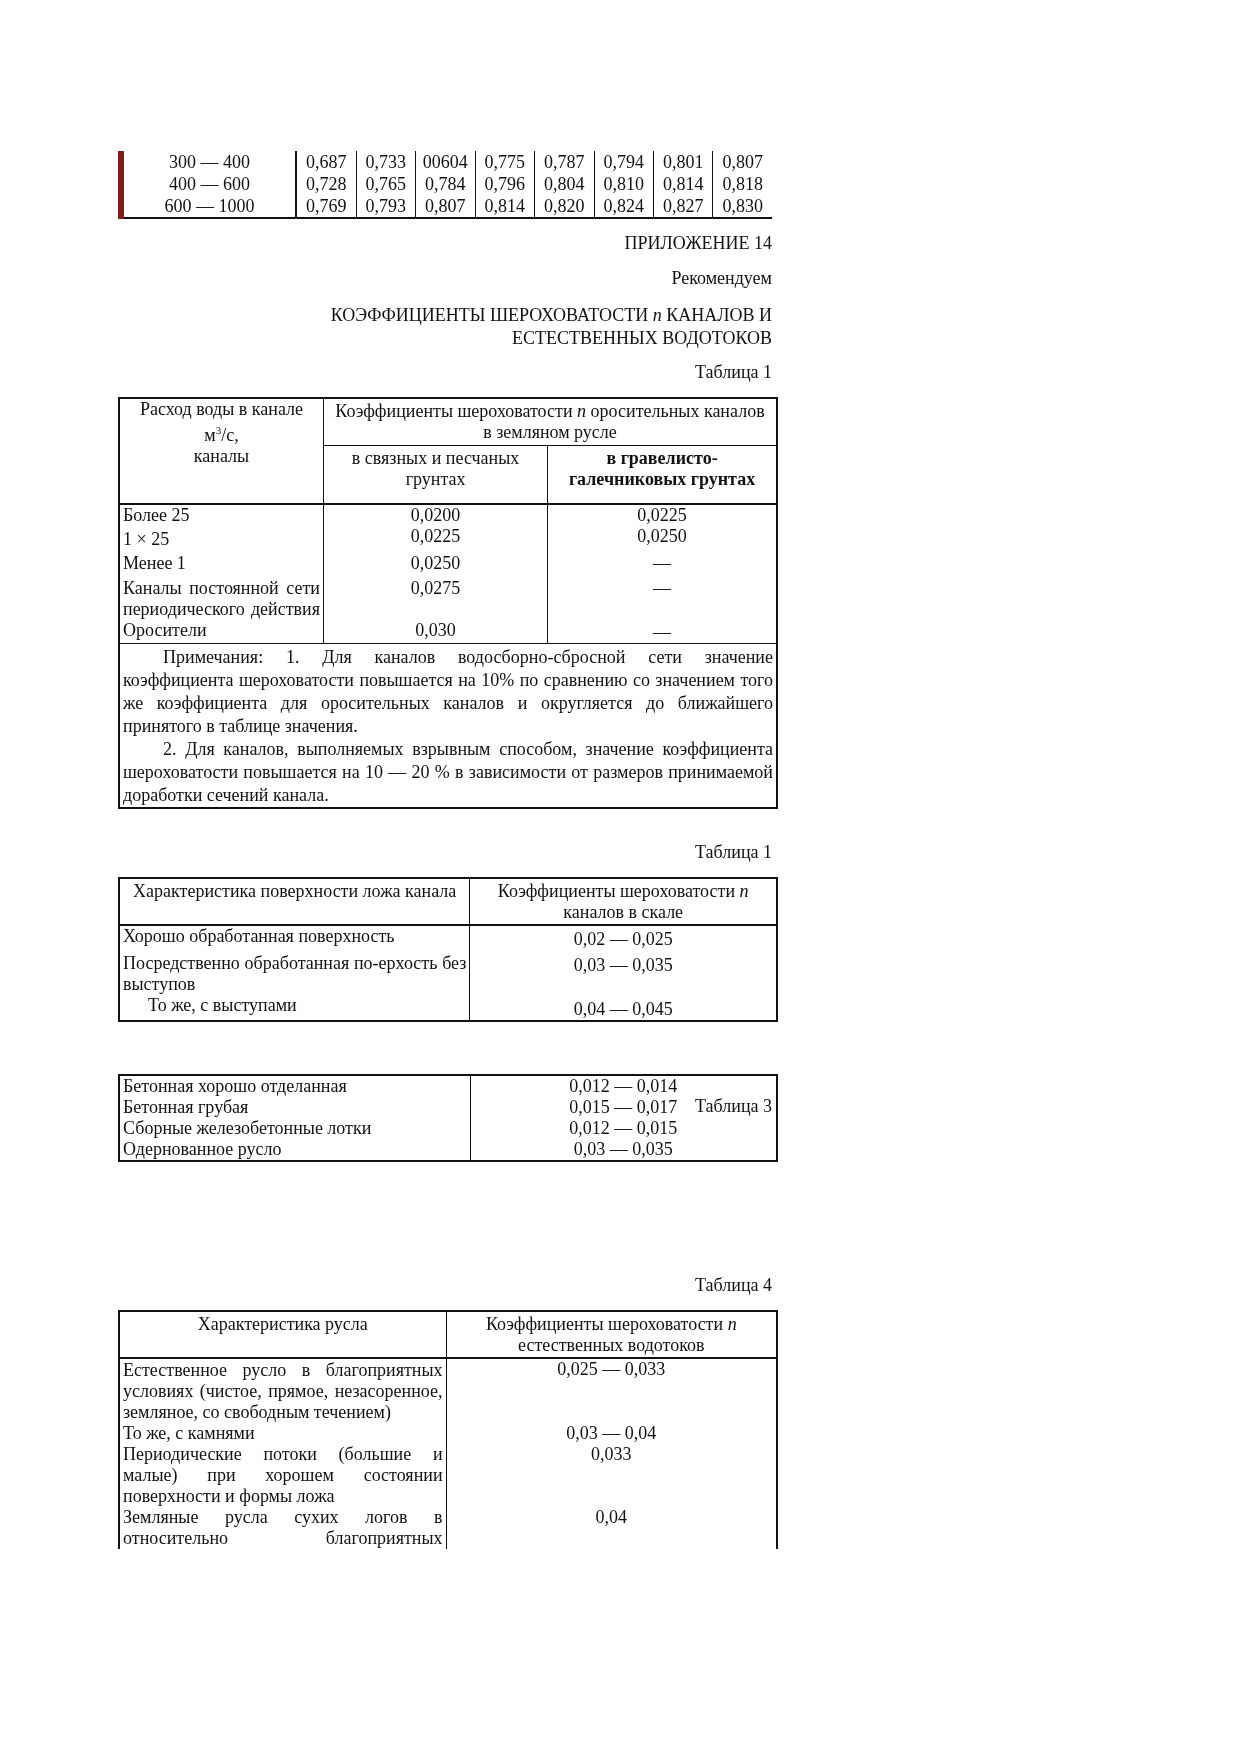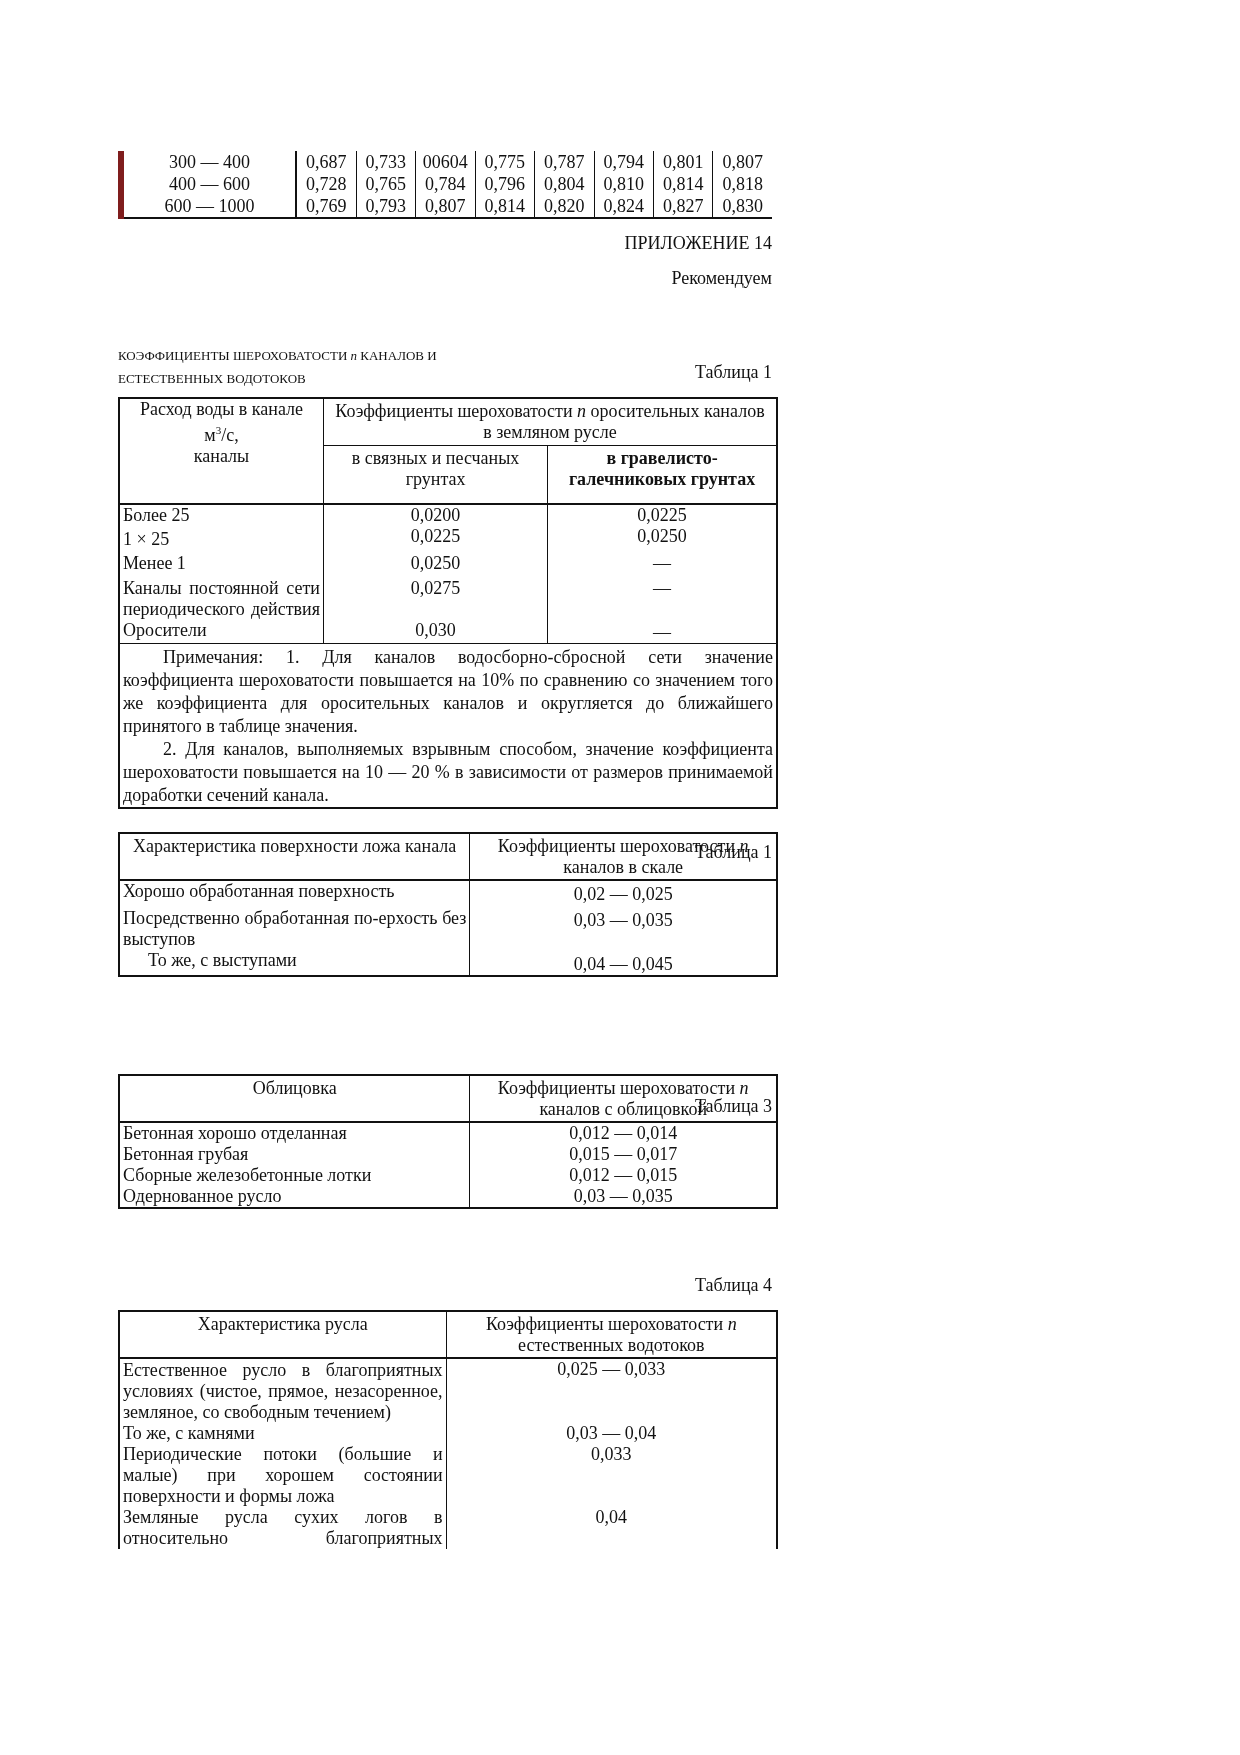--- a/index.html
+++ b/index.html
@@ -16,21 +16,21 @@
 
   
   #t0 { position: absolute; left: 0; top: 151px; width: 654px; }
   #t0 td { padding: 0 2px; line-height: 22px; }
   #t0 .lbl { width: 172px; border-left: 6px solid #7f1d1d; text-align: center; }
   #t0 .v { border-left: 1px solid #111; text-align: center; width: 55px; }
   #t0 .v.first { border-left: 2px solid #111; }
   #t0 tr:last-child td { border-bottom: 2px solid #111; }
 
   .right { position: absolute; right: 6px; text-align: right; }
-  .title { position: absolute; left: 0; width: 654px; text-align: left; font-size: 13px; line-height: 23px; margin-top: 40px; }
+  .title { position: absolute; left: 0; width: 654px; text-align: right; font-size: 18px; line-height: 23px; }
 
   .tbl { position: absolute; left: 0; width: 660px; border: 2px solid #111; }
   .tbl td { border-left: 1px solid #111; border-right: 1px solid #111; }
   .tbl .hdr td { border: 1px solid #111; border-top: none; text-align: center; }
   .tbl .hdr-bottom td { border-bottom: 2px solid #111; }
   .note { padding: 2px 3px 0 3px; text-align: justify; line-height: 23px; border-top: 1px solid #111; }
   .note p { margin: 0; text-indent: 40px; }
   em.n { font-style: italic; }
 </style>
 </head>
@@ -134,21 +134,21 @@
     <tr>
       <td colspan="3" class="note">
         <p>Примечания: 1. Для каналов водосборно-сбросной сети значение коэффициента шероховатости повышается на 10% по сравнению со значением того же коэффициента для оросительных каналов и округляется до ближайшего принятого в таблице значения.</p>
         <p>2. Для каналов, выполняемых взрывным способом, значение коэффициента шероховатости повышается на 10 — 20 % в зависимости от размеров принимаемой доработки сечений канала.</p>
       </td>
     </tr>
   </tbody>
     </table>
 
   <div class="right" style="top:842px;">Таблица 1</div>
-  <table class="tbl" style="top:832px;border-radius:27px;">
+  <table class="tbl" style="top:877px;border-radius:27px;">
     <colgroup>
         <col style="width:352px">
         <col style="width:308px">
       </colgroup>
     <tbody>
         <tr class="hdr hdr-bottom">
       <td style="padding:2px 10px 1px;">Характеристика поверхности ложа канала</td>
       <td style="padding:2px 6px 1px;">
         <span>Коэффициенты шероховатости </span><em class="n">n</em><span> каналов в скале</span>
       </td>
@@ -168,26 +168,20 @@
   </tbody>
     </table>
 
   <div class="right" style="top:1096px;">Таблица 3</div>
   <table class="tbl" style="top:1074px;">
     <colgroup>
         <col style="width:352px">
         <col style="width:308px">
       </colgroup>
     <tbody>
-        <tr class="hdr hdr-bottom">
-      <td style="padding:2px 10px 1px;">Облицовка</td>
-      <td style="padding:2px 6px 1px;">
-        <span>Коэффициенты шероховатости </span><em class="n">n</em><span> каналов с облицовкой</span>
-      </td>
-    </tr>
     <tr>
       <td>Бетонная хорошо отделанная</td>
       <td class="c">0,012 — 0,014</td>
     </tr>
     <tr>
       <td>Бетонная грубая</td>
       <td class="c">0,015 — 0,017</td>
     </tr>
     <tr>
       <td>Сборные железобетонные лотки</td>

